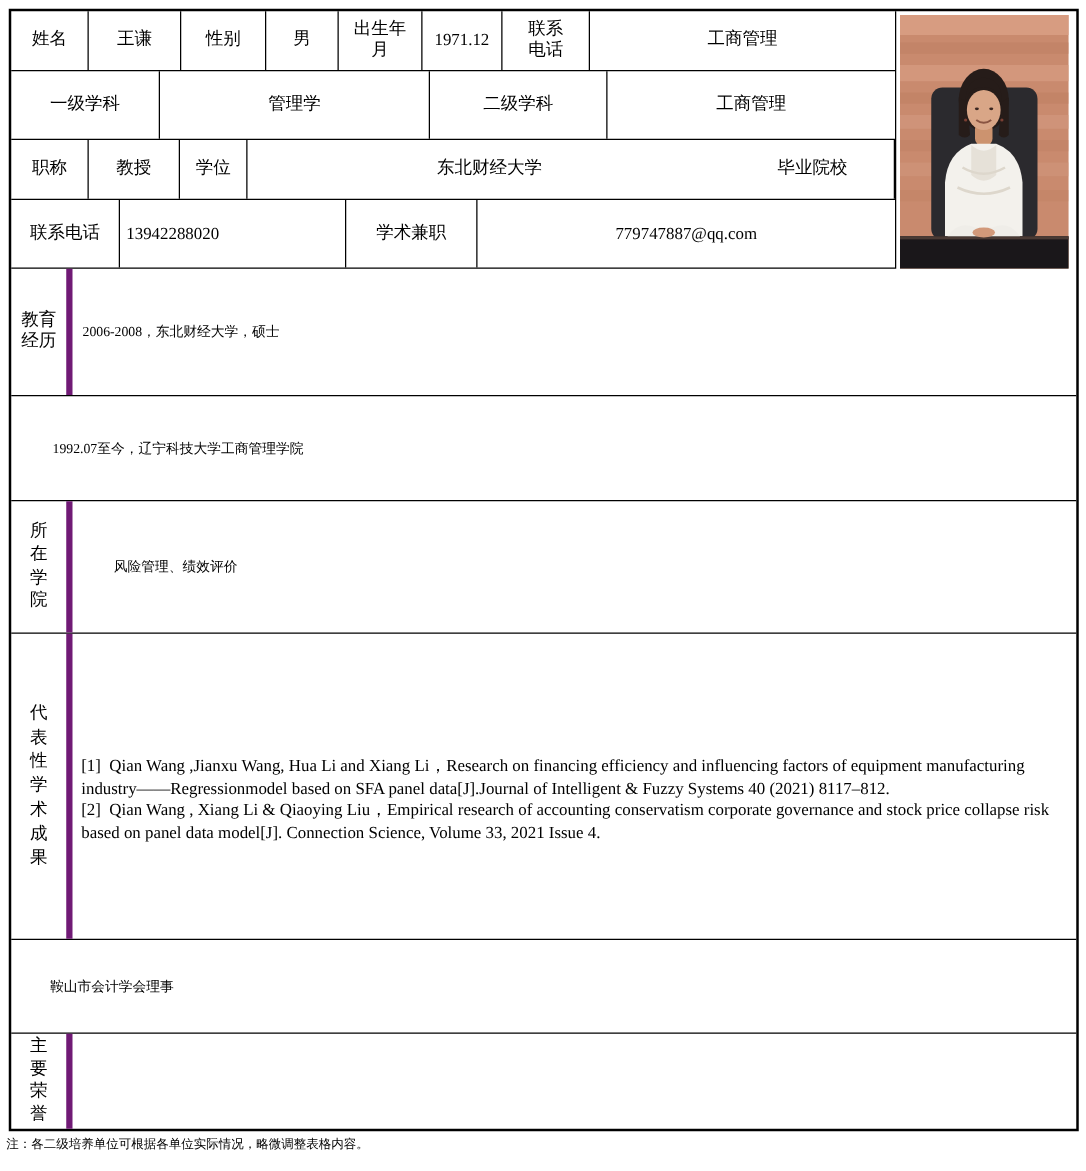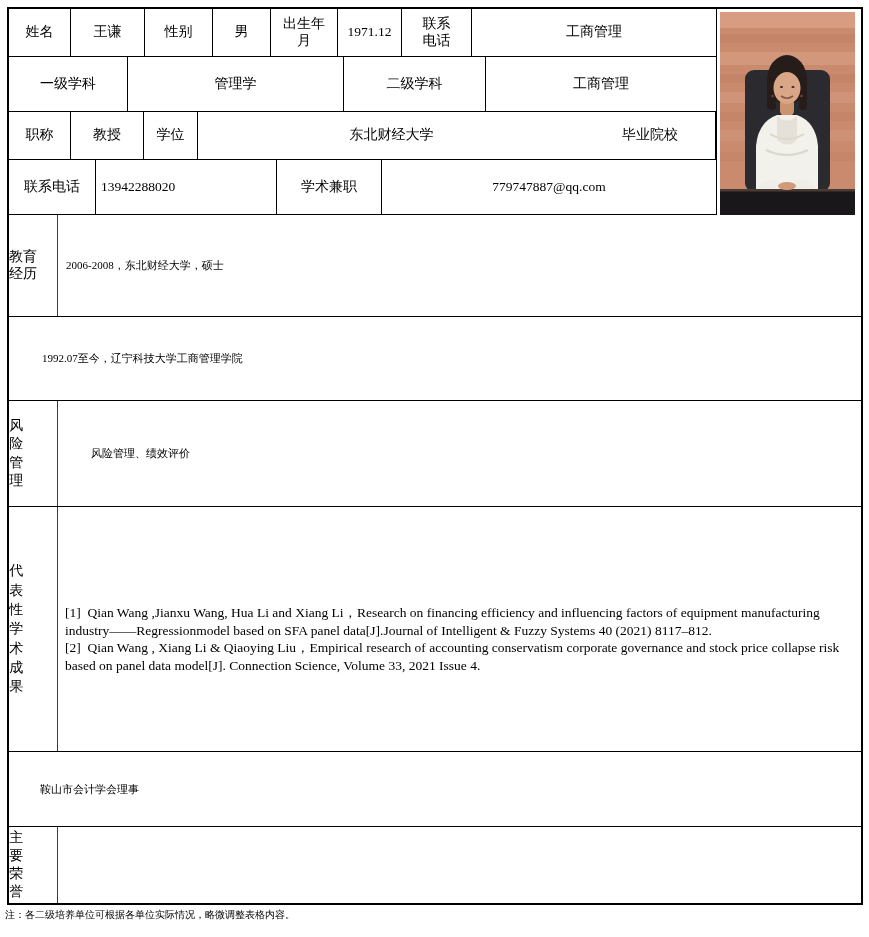--- a/index.html
+++ b/index.html
@@ -29,22 +29,22 @@
   .top-left{width:708px;box-sizing:border-box;border-right:1px solid #000;display:flex;flex-direction:column;}
   .r1{height:48px;}
   .r2{height:55px;}
   .r3{height:48px;}
   .r4{height:55px;}
   .photo-cell{flex:1;box-sizing:border-box;padding:3px 6px 0 3px;}
   .photo-cell svg{display:block;width:135px;height:203px;}
   
   .big{display:flex;box-sizing:border-box;}
   .lab{
-    width:49px;box-sizing:border-box;border-right:1px solid #701a75;
-    display:flex;align-items:center;justify-content:flex-start;
+    width:49px;box-sizing:border-box;border-right:5px solid #701a75;
+    display:flex;align-items:center;justify-content:center;
     font-size:14px;text-align:center;
   }
   .vl1{display:inline-block;width:1.05em;line-height:1.3;text-align:center;}
   .vl1.tall{line-height:1.38;}
   .vl2{display:inline-block;width:2em;line-height:1.2;text-align:center;}
   .content{
     flex:1;display:flex;align-items:center;box-sizing:border-box;
     font-size:11px;
   }
   .content.topalign{align-items:flex-start;flex-direction:column;justify-content:center;}
@@ -199,21 +199,21 @@
     </div>
 
     <div class="big bb" style="height:84px">
       <div class="content pad33">
           <span>1992.07至今，辽宁科技大学工商管理学院</span>
         </div>
     </div>
 
     <div class="big bb" style="height:106px">
       <div class="lab">
-          <span class="vl1">风险管理</span>
+          <span class="vl1">所在学院</span>
         </div>
       <div class="content pad33">
           <span>风险管理、绩效评价</span>
         </div>
     </div>
 
     <div class="big bb" style="height:245px">
       <div class="lab">
           <span class="vl1 tall">代表性学术成果</span>
         </div>

